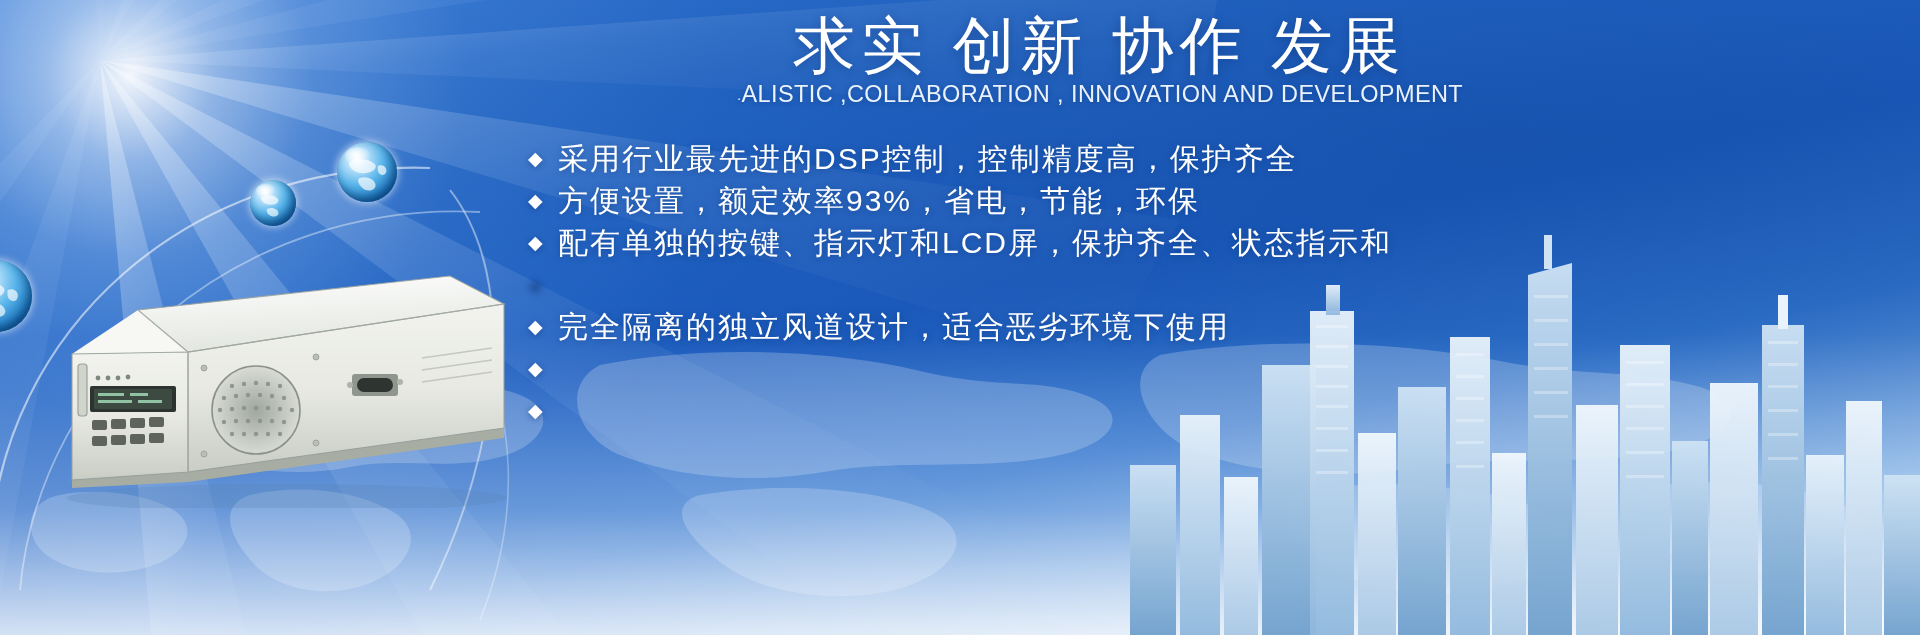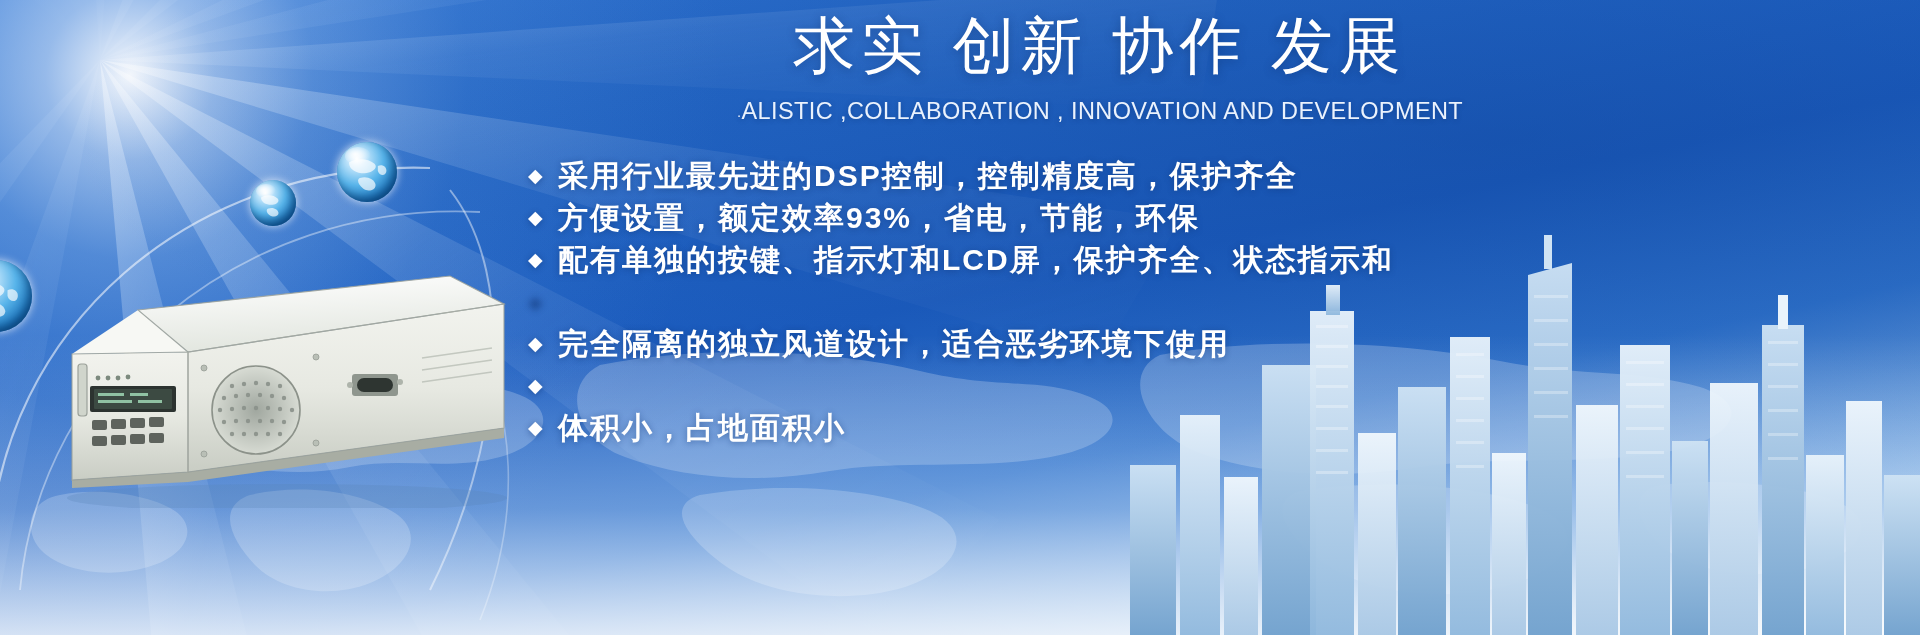--- a/index.html
+++ b/index.html
@@ -42,30 +42,30 @@
 
   
   .device { position:absolute; left:52px; top:258px; width:470px; height:250px; }
 
   
   .textblock { position:absolute; left:500px; top:14px; width:1340px; }
   .headline { color:#ffffff; font-size:62px; font-weight:normal; letter-spacing:6px;
      line-height:1.02; text-align:center; padding-right:140px;
      text-shadow:0 2px 10px rgba(10,45,105,.45); }
   .subline { color:#eaf2fd; font-size:23.5px; letter-spacing:.4px; text-align:center;
-     padding-right:140px; margin-top:21px; white-space:nowrap;
+     padding-right:140px; margin-top:4px; white-space:nowrap;
      text-shadow:0 1px 5px rgba(10,45,105,.40); }
   .subline .lead { font-size:15px; vertical-align:2px; }
 
   .bullets { margin-top:30px; padding-left:28px; }
   .bline { display:flex; color:#ffffff; font-size:30px; line-height:42px;
      letter-spacing:2.0px; text-shadow:0 1px 6px rgba(12,48,110,.48); }
   .mark { width:30px; flex:0 0 30px; font-size:19px; line-height:42px; }
   .mark.blank { color:transparent; }
-  .btxt { white-space:nowrap;font-weight:bold; }
+  .btxt { white-space:nowrap; }
   .indent { padding-left:22px; }
 </style>
 </head>
 <body>
 
 <div id="banner">
 
   <div class="bg-base"></div>
 
   <svg class="rays" viewBox="0 0 1760 1700" preserveAspectRatio="none">
@@ -385,18 +385,17 @@
       </div>
       <div class="bline">
         <span class="mark">◆</span>
         <span class="btxt">完全隔离的独立风道设计，适合恶劣环境下使用</span>
       </div>
       <div class="bline">
         <span class="mark">◆</span>
       </div>
       <div class="bline">
         <span class="mark">◆</span>
-        <span class="btxt">体积小，占地面积小</span>
       </div>
     </div>
   </div>
 
 </div>
 
 </body></html>

